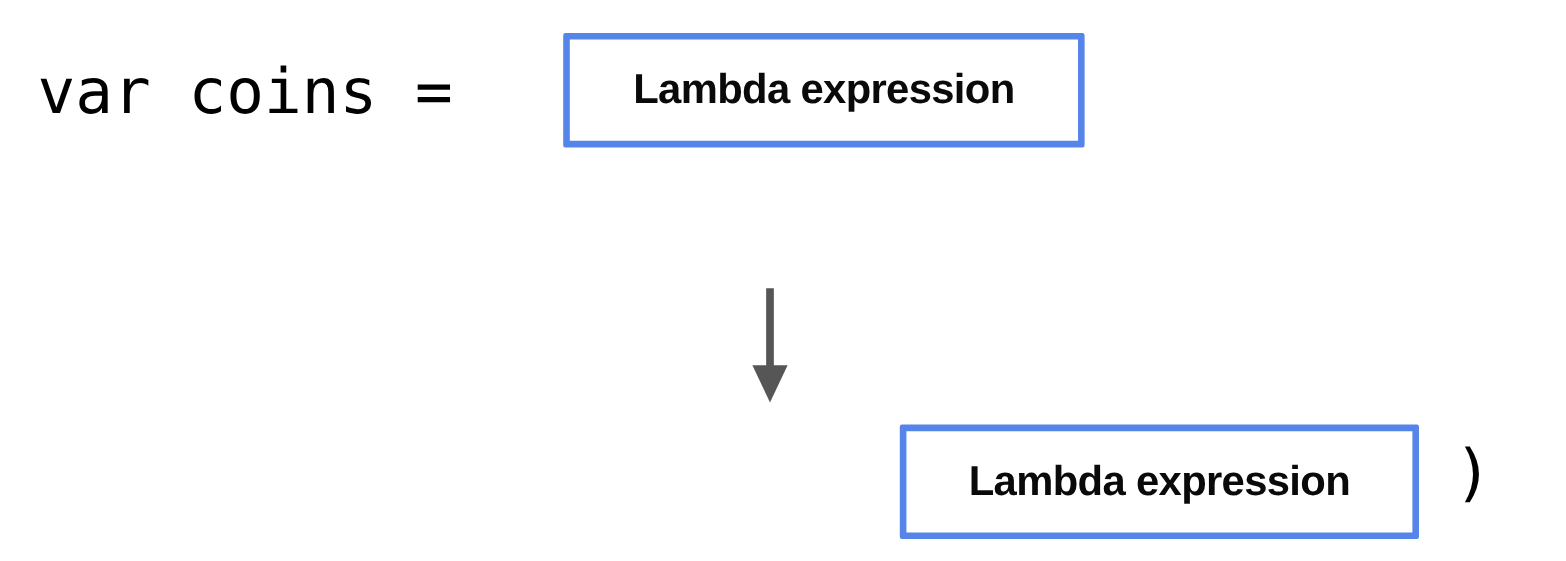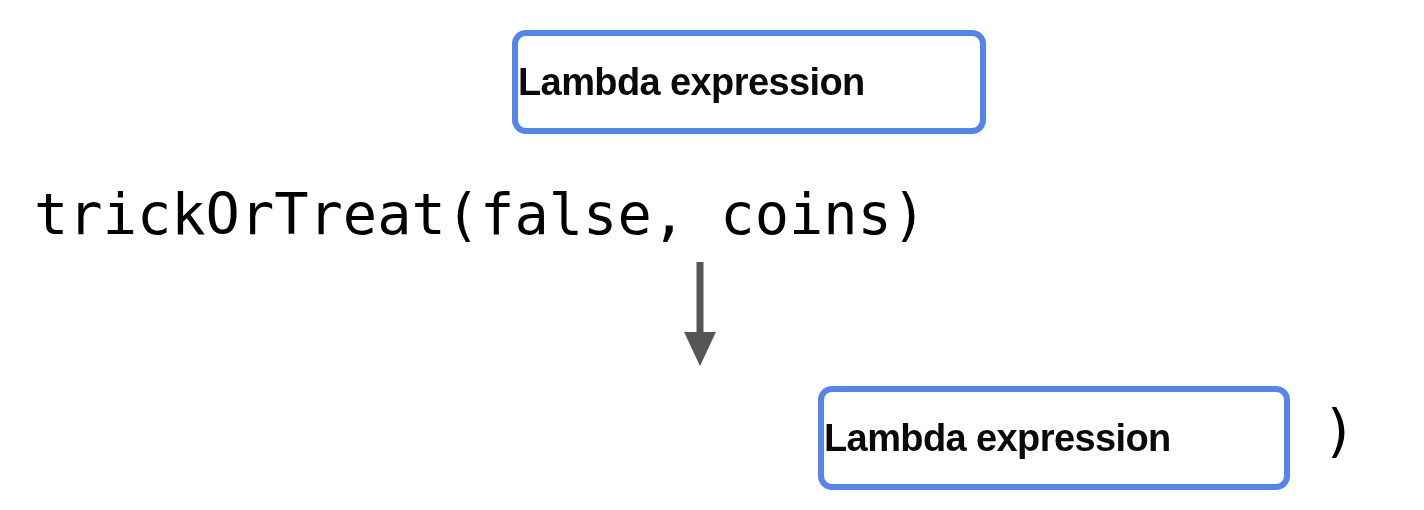--- a/index.html
+++ b/index.html
@@ -29,24 +29,24 @@
     white-space: pre;
     letter-spacing: 0px;
   }
 
   
   .lambda-box {
     position: absolute;
     box-sizing: border-box;
     background: #ffffff;
     border: 6px solid var(--accent, #5585e8);
-    border-radius: 14px;
+    border-radius: 2px;
     display: flex;
     align-items: center;
-    justify-content: flex-start;
+    justify-content: center;
   }
 
   .lambda-box-label {
     font-family: "Liberation Sans", sans-serif;
     font-size: 38px;
     font-weight: 700;
     color: #0a0a0a;
     letter-spacing: -0.6px;
     line-height: 1;
     white-space: nowrap;
@@ -71,26 +71,26 @@
   
   #row3-code-head { left: 34px;  top: 402px; }
   #box2           { left: 818px; top: 386px; width: 472px; height: 104px; }
   #row3-code-tail { left: 1322px; top: 402px; }
 </style>
 </head>
 <body>
 
 <div id="canvas">
 
+  <div class="code" id="row1-code">var coins = </div>
 
   <div class="lambda-box" id="box1">
     <span class="lambda-box-label">Lambda expression</span>
   </div>
 
-  <div class="code" id="row2-code">trickOrTreat(false, coins)</div>
 
   <svg class="arrow" id="flow-arrow" width="60" height="112" viewBox="0 0 60 112">
     <line x1="30" y1="4" x2="30" y2="78" stroke="#565656" stroke-width="7"></line>
     <polygon points="14,74 46,74 30,108" fill="#565656"></polygon>
   </svg>
 
 
   <div class="lambda-box" id="box2">
     <span class="lambda-box-label">Lambda expression</span>
   </div>

